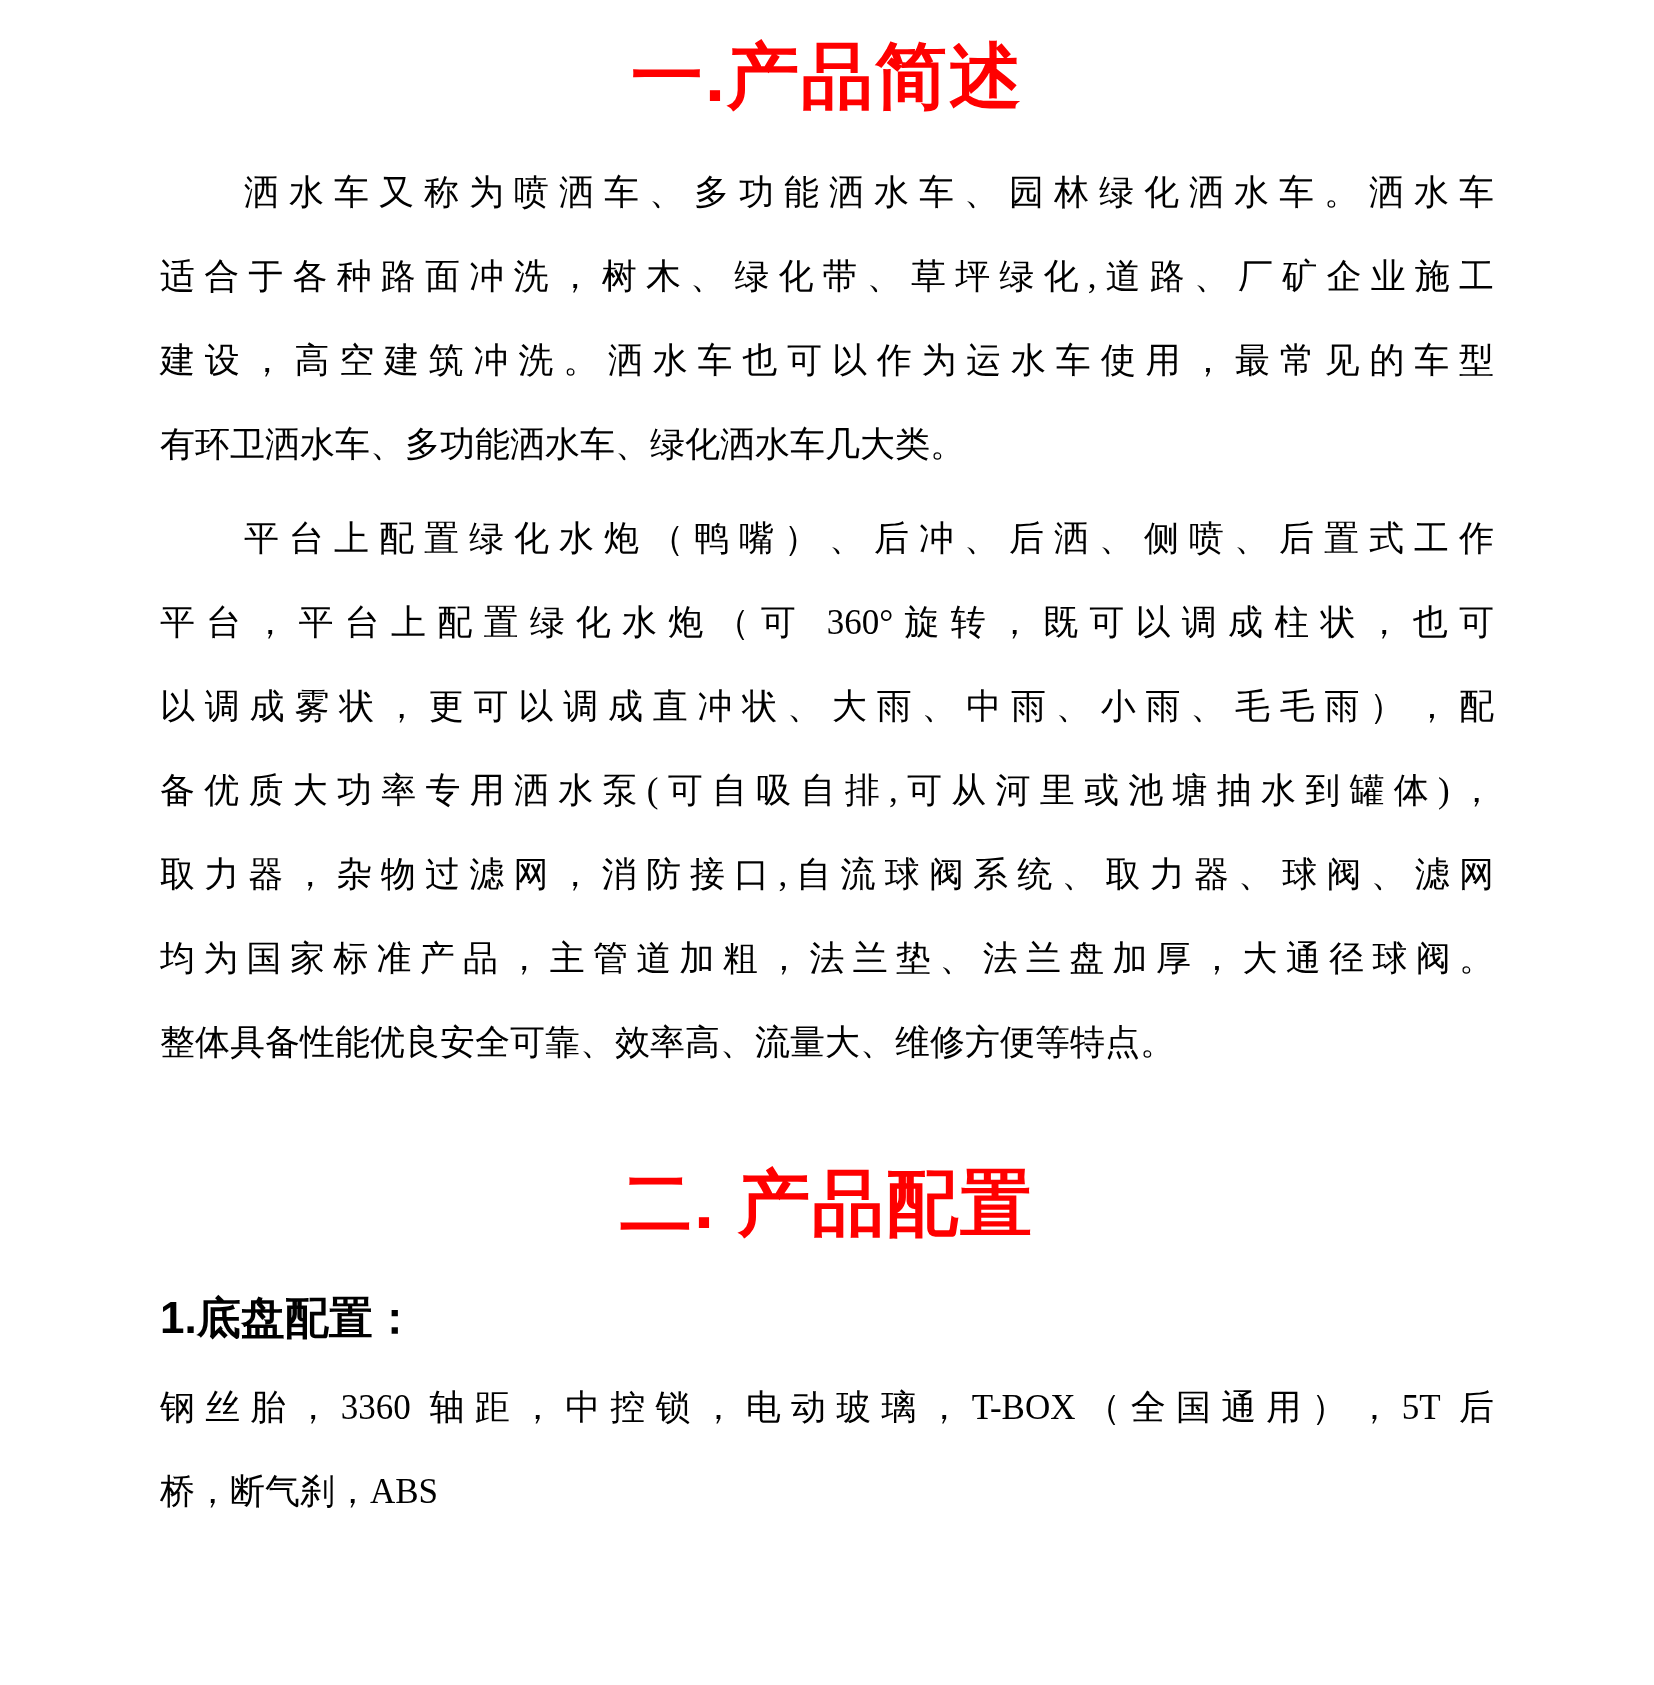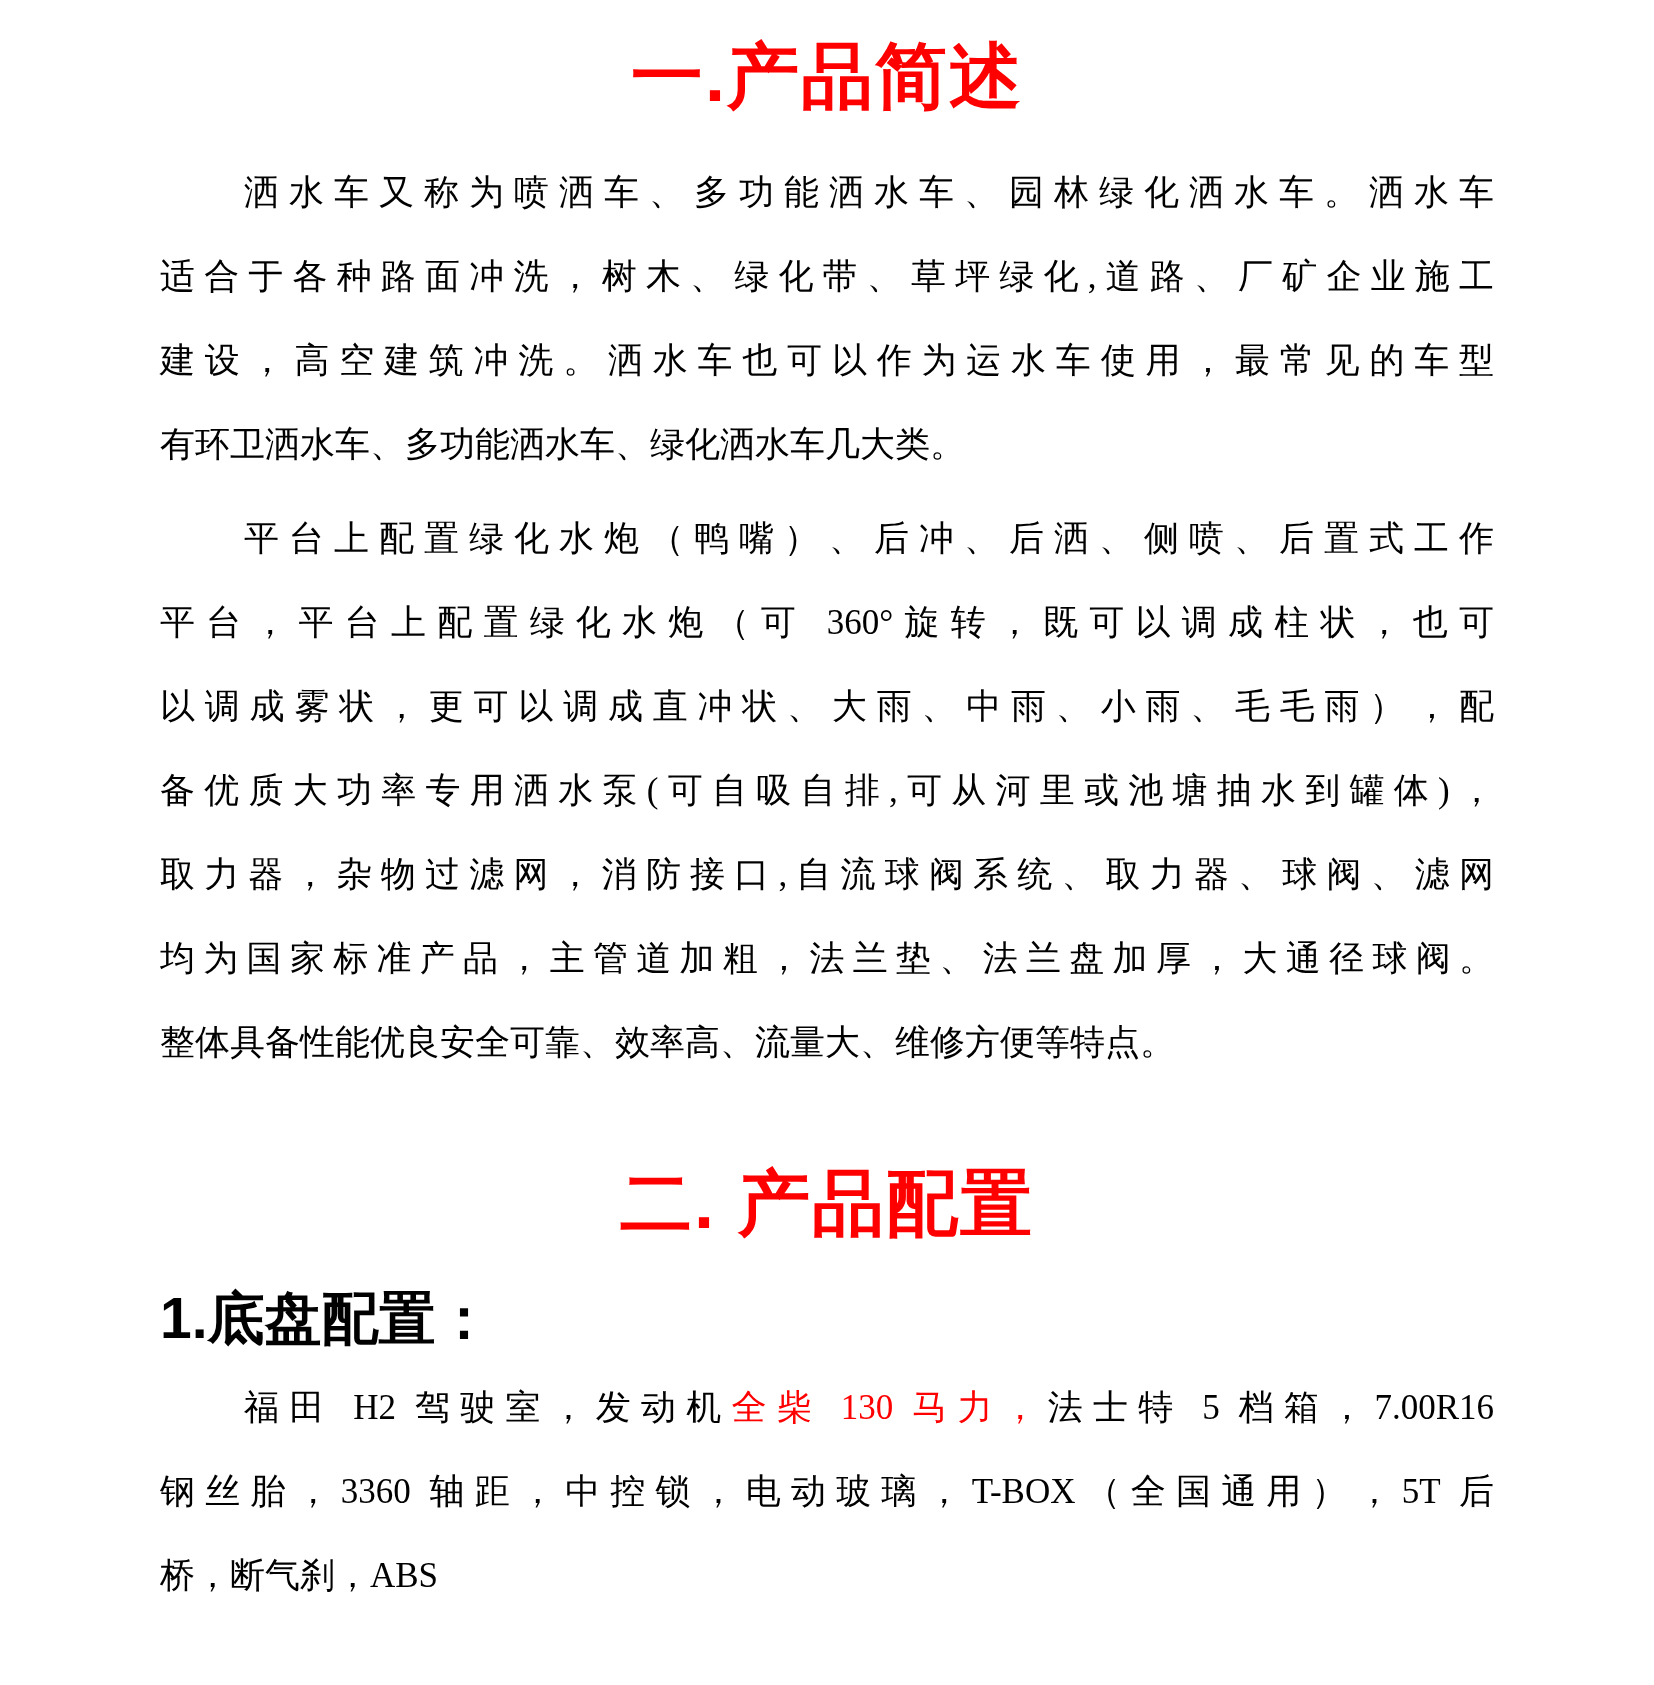--- a/index.html
+++ b/index.html
@@ -26,21 +26,21 @@
     line-height: 80px;
     text-align: center;
     letter-spacing: 2px;
   }
   .title-1 { margin-top: 36px; }
   .title-2 { margin-top: 78px; text-align: center; }
   .subheading {
     font-family: "Liberation Sans", "DejaVu Sans", sans-serif;
     font-weight: 700;
     color: #000000;
-    font-size: 57px;
+    font-size: 44px;
     line-height: 52px;
     margin-top: 49px;
     text-align: left;
   }
   .para-1 { margin-top: 35px; }
   .para-2 { margin-top: 10px; }
   .para-3 { margin-top: 22px; }
   .line {
     font-size: 35px;
     line-height: 84px;
@@ -73,18 +73,17 @@
       <div class="line"><span class="seg">取力器，杂物过滤网，消防接口,自流球阀系统、取力器、球阀、滤网</span></div>
       <div class="line"><span class="seg">均为国家标准产品，主管道加粗，法兰垫、法兰盘加厚，大通径球阀。</span></div>
       <div class="line para-end"><span class="seg">整体具备性能优良安全可靠、效率高、流量大、维修方便等特点。</span></div>
     </div>
 
   <h1 class="title title-2">二. 产品配置</h1>
 
   <h2 class="subheading">1.底盘配置：</h2>
 
   <div class="para para-3">
-      <div class="line indent"><span class="seg">福田 H2 驾驶室，发动机</span><span class="seg seg-red">全柴 130 马力，</span><span class="seg">法士特 5 档箱，7.00R16</span></div>
       <div class="line"><span class="seg">钢丝胎，3360 轴距，中控锁，电动玻璃，T-BOX（全国通用），5T 后</span></div>
       <div class="line para-end"><span class="seg">桥，断气刹，ABS</span></div>
     </div>
 
 </div>
 
 </body></html>

